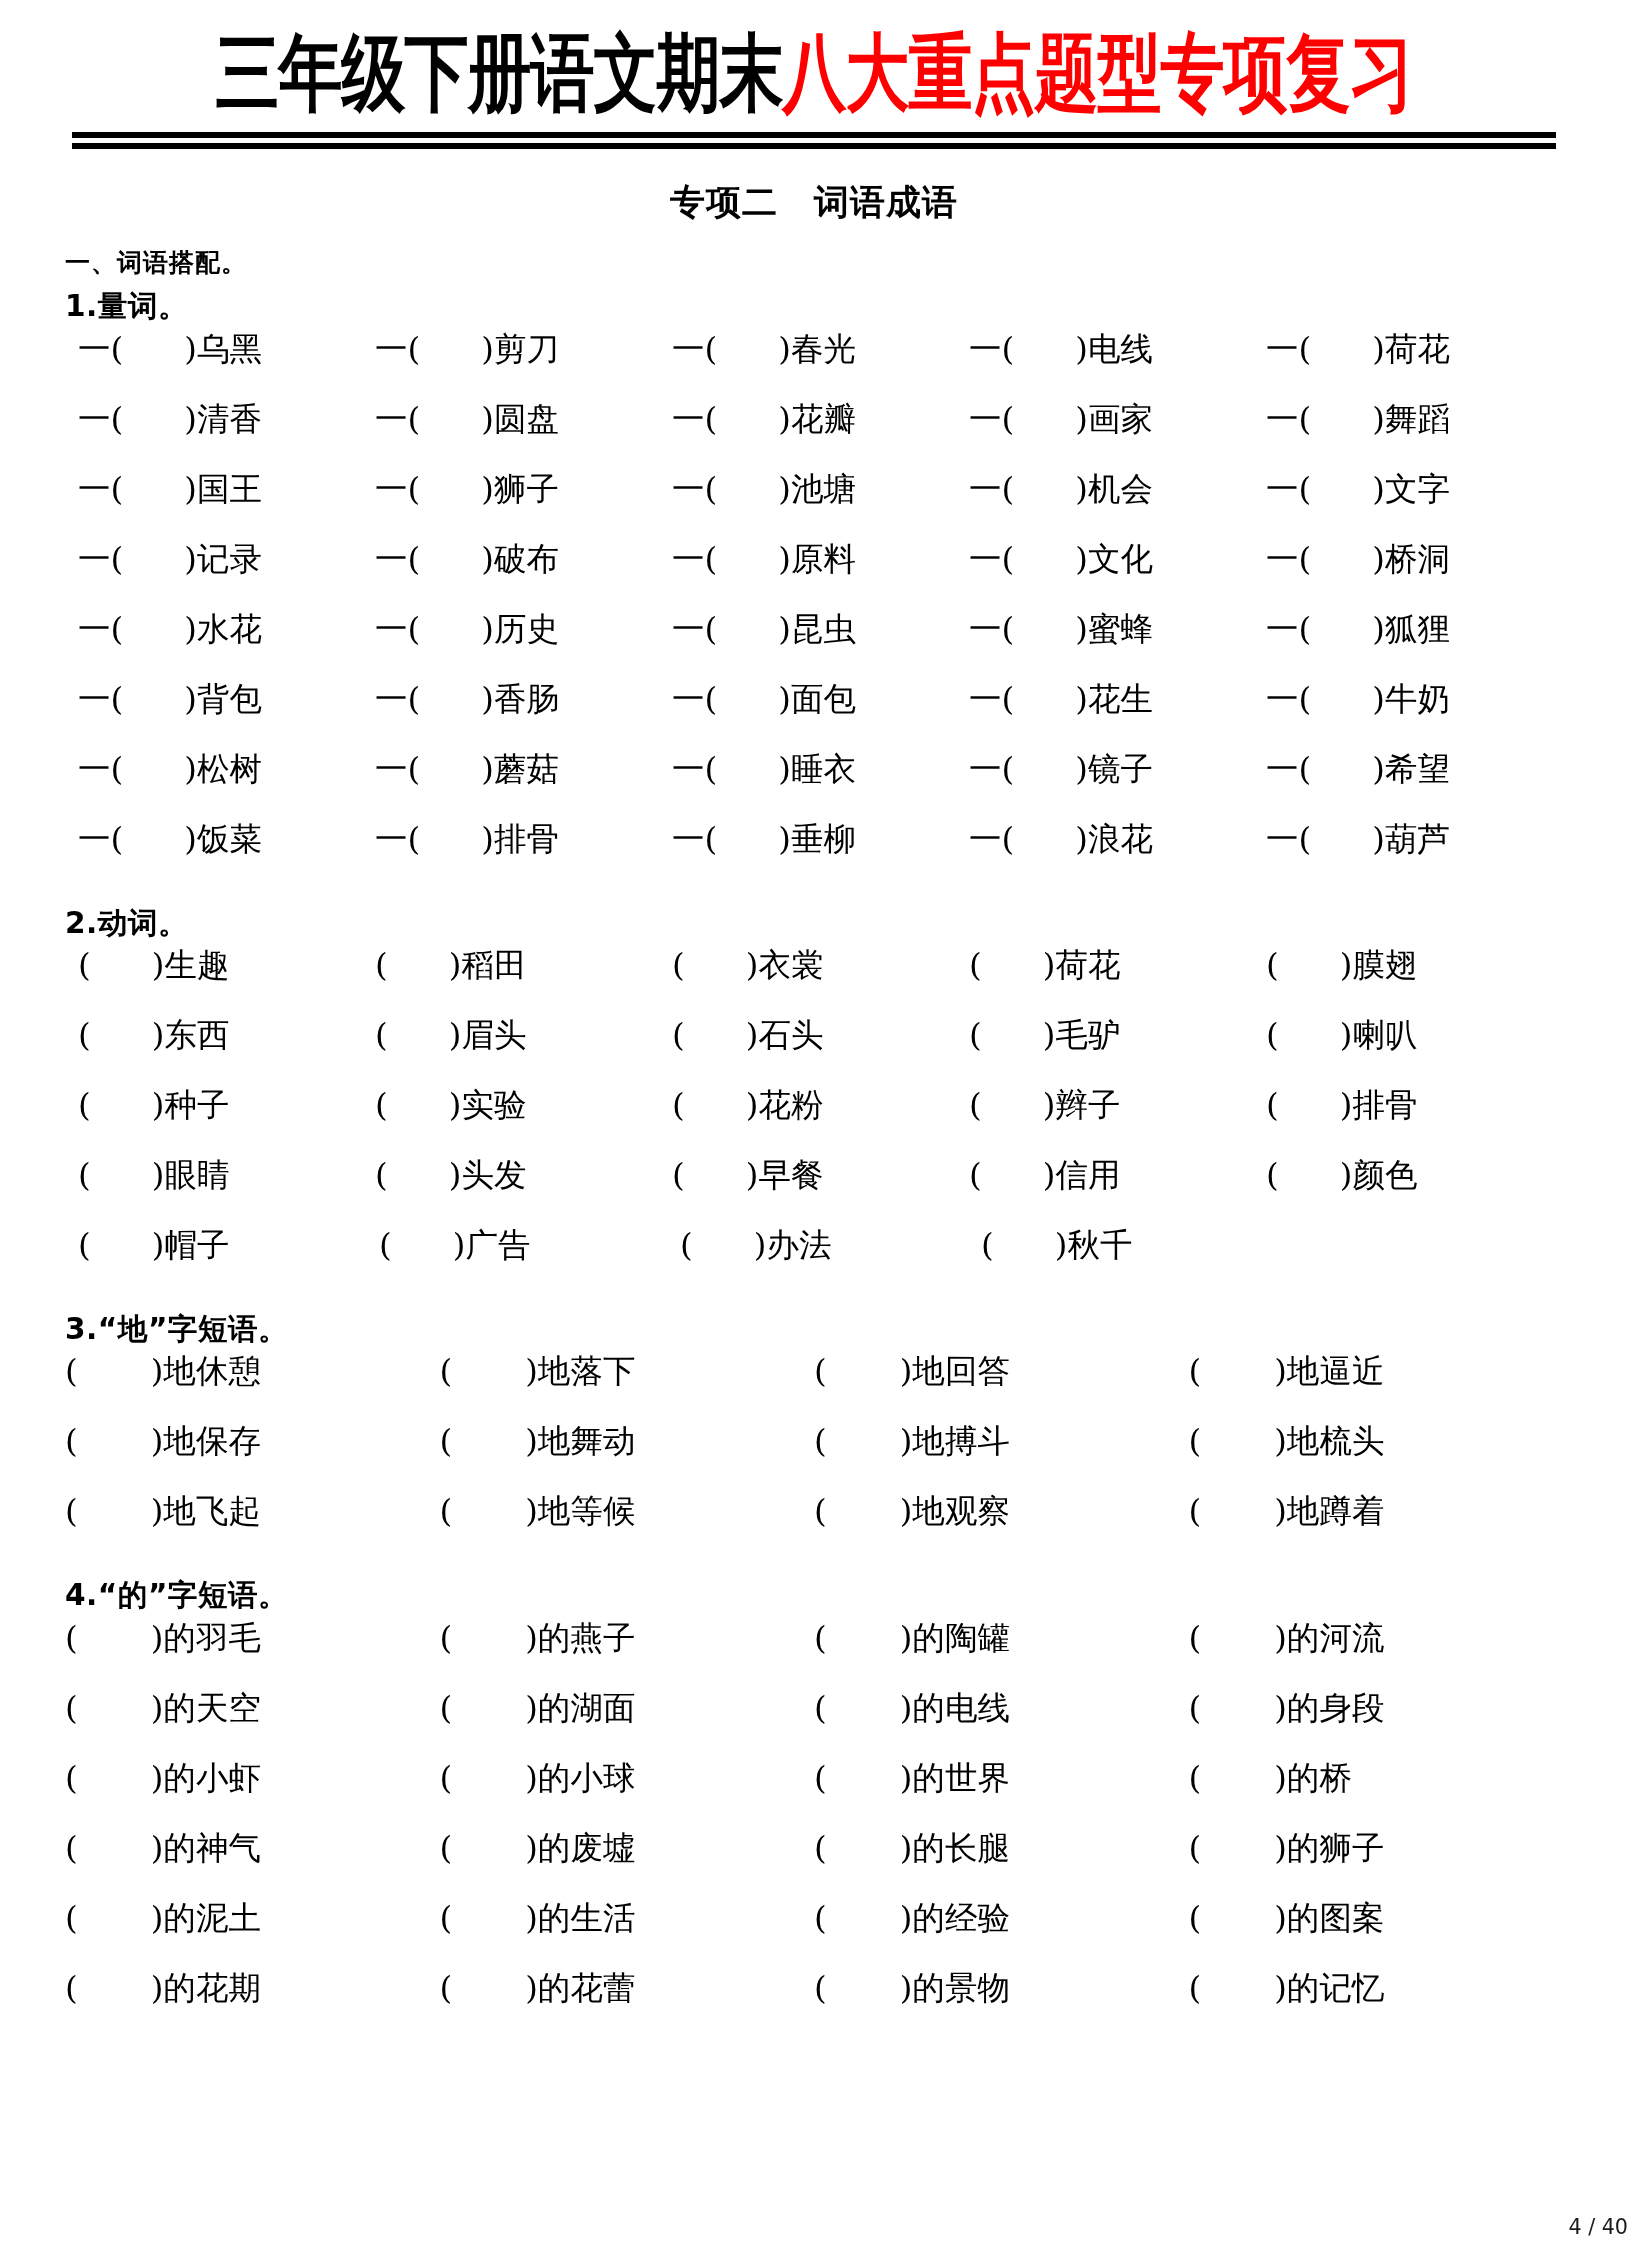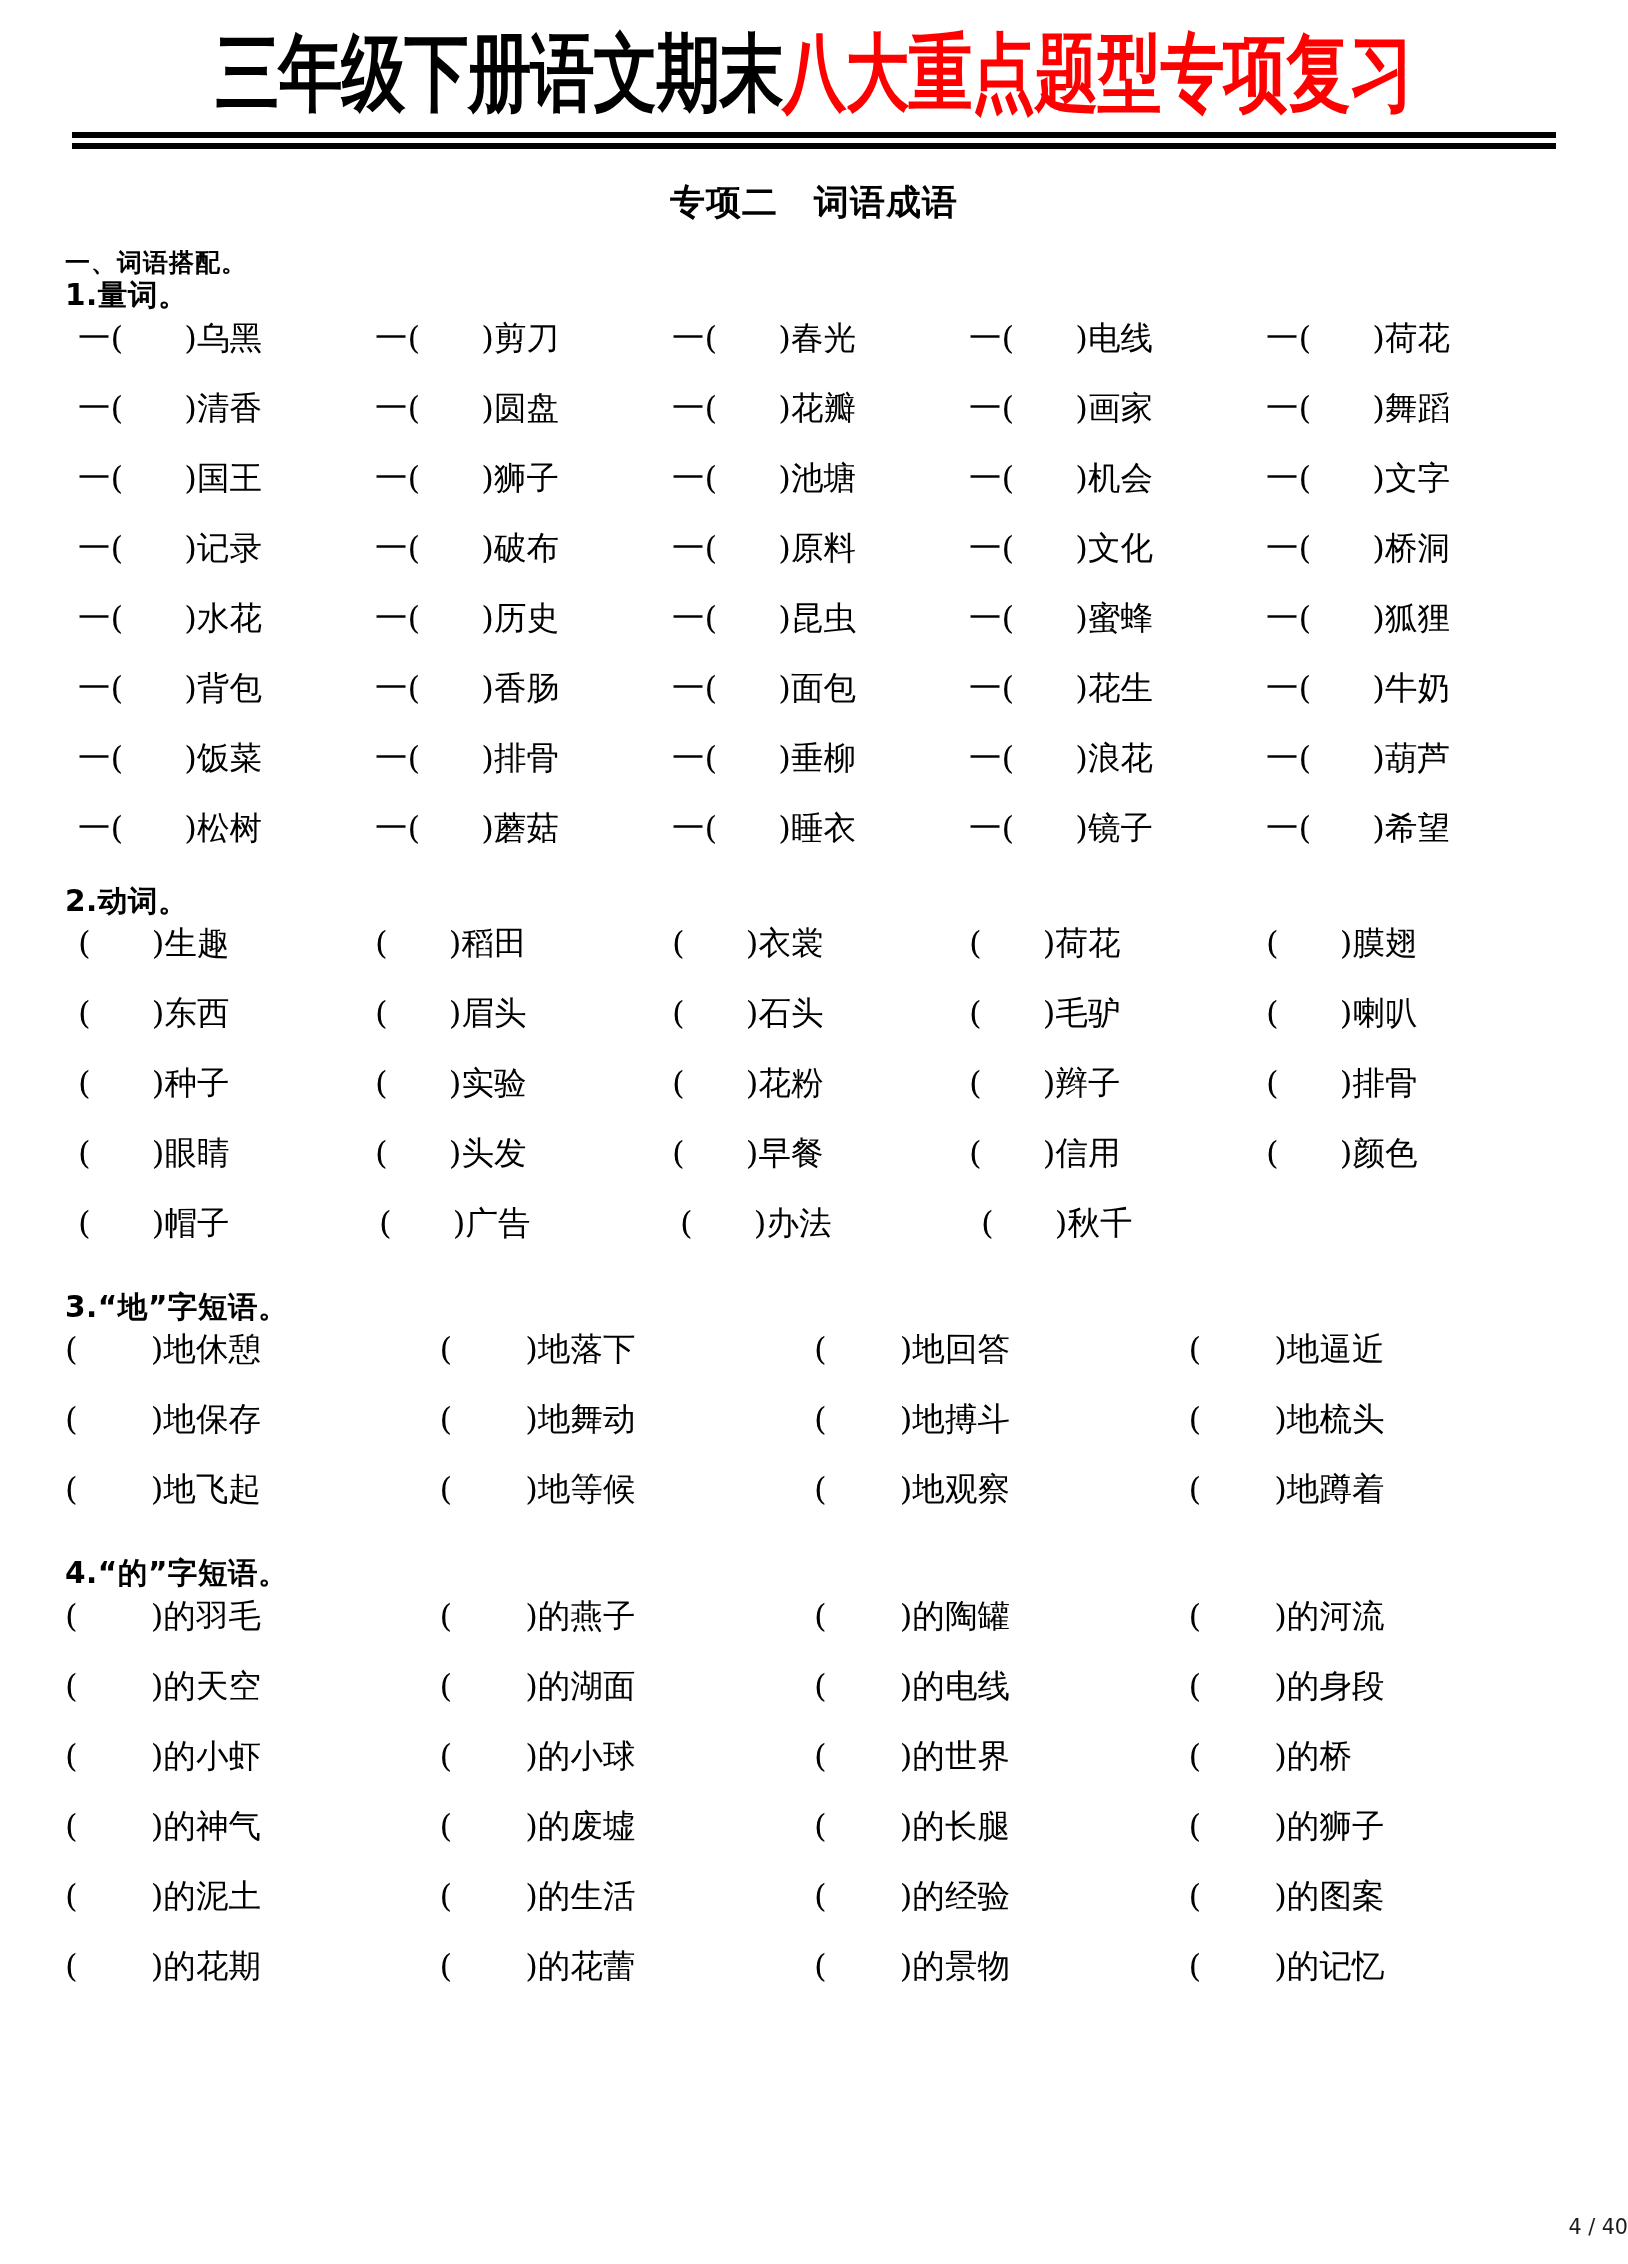--- a/index.html
+++ b/index.html
@@ -78,21 +78,21 @@
     font-size: 25px;
     line-height: 1.1;
     margin-top: 27.6px;
     letter-spacing: 1px;
   }
   .h2 {
     font-family: "DejaVu Sans", "Liberation Sans", sans-serif;
     font-weight: bold;
     font-size: 29.6px;
     line-height: 1.1;
-    margin-top: 3px;
+    margin-top: 14px;
     letter-spacing: 0.5px;
   }
   .h2.tight { margin-top: 13.8px; }
 
   
   .grid {
     margin-top: 9.9px;
   }
   .row {
     display: flex;
@@ -195,33 +195,33 @@
           <div class="cell"><span>一(</span><span class="gap-in-sm"></span><span>)</span><span>狐狸</span></div>
         </div>
         <div class="row">
           <div class="cell"><span>一(</span><span class="gap-in-sm"></span><span>)</span><span>背包</span></div>
           <div class="cell"><span>一(</span><span class="gap-in-sm"></span><span>)</span><span>香肠</span></div>
           <div class="cell"><span>一(</span><span class="gap-in-sm"></span><span>)</span><span>面包</span></div>
           <div class="cell"><span>一(</span><span class="gap-in-sm"></span><span>)</span><span>花生</span></div>
           <div class="cell"><span>一(</span><span class="gap-in-sm"></span><span>)</span><span>牛奶</span></div>
         </div>
         <div class="row">
+          <div class="cell"><span>一(</span><span class="gap-in-sm"></span><span>)</span><span>松树</span></div>
+          <div class="cell"><span>一(</span><span class="gap-in-sm"></span><span>)</span><span>蘑菇</span></div>
+          <div class="cell"><span>一(</span><span class="gap-in-sm"></span><span>)</span><span>睡衣</span></div>
+          <div class="cell"><span>一(</span><span class="gap-in-sm"></span><span>)</span><span>镜子</span></div>
+          <div class="cell"><span>一(</span><span class="gap-in-sm"></span><span>)</span><span>希望</span></div>
+        </div>
+        <div class="row">
           <div class="cell"><span>一(</span><span class="gap-in-sm"></span><span>)</span><span>饭菜</span></div>
           <div class="cell"><span>一(</span><span class="gap-in-sm"></span><span>)</span><span>排骨</span></div>
           <div class="cell"><span>一(</span><span class="gap-in-sm"></span><span>)</span><span>垂柳</span></div>
           <div class="cell"><span>一(</span><span class="gap-in-sm"></span><span>)</span><span>浪花</span></div>
           <div class="cell"><span>一(</span><span class="gap-in-sm"></span><span>)</span><span>葫芦</span></div>
         </div>
-        <div class="row">
-          <div class="cell"><span>一(</span><span class="gap-in-sm"></span><span>)</span><span>松树</span></div>
-          <div class="cell"><span>一(</span><span class="gap-in-sm"></span><span>)</span><span>蘑菇</span></div>
-          <div class="cell"><span>一(</span><span class="gap-in-sm"></span><span>)</span><span>睡衣</span></div>
-          <div class="cell"><span>一(</span><span class="gap-in-sm"></span><span>)</span><span>镜子</span></div>
-          <div class="cell"><span>一(</span><span class="gap-in-sm"></span><span>)</span><span>希望</span></div>
-        </div>
       </div>
   </div>
 
   <div>
     <div class="h2">2.动词。</div>
     <div class="grid grid-5" id="grid1">
         <div class="row">
           <div class="cell"><span>(</span><span class="gap-in-sm"></span><span>)</span><span>生趣</span></div>
           <div class="cell"><span>(</span><span class="gap-in-sm"></span><span>)</span><span>稻田</span></div>
           <div class="cell"><span>(</span><span class="gap-in-sm"></span><span>)</span><span>衣裳</span></div>

